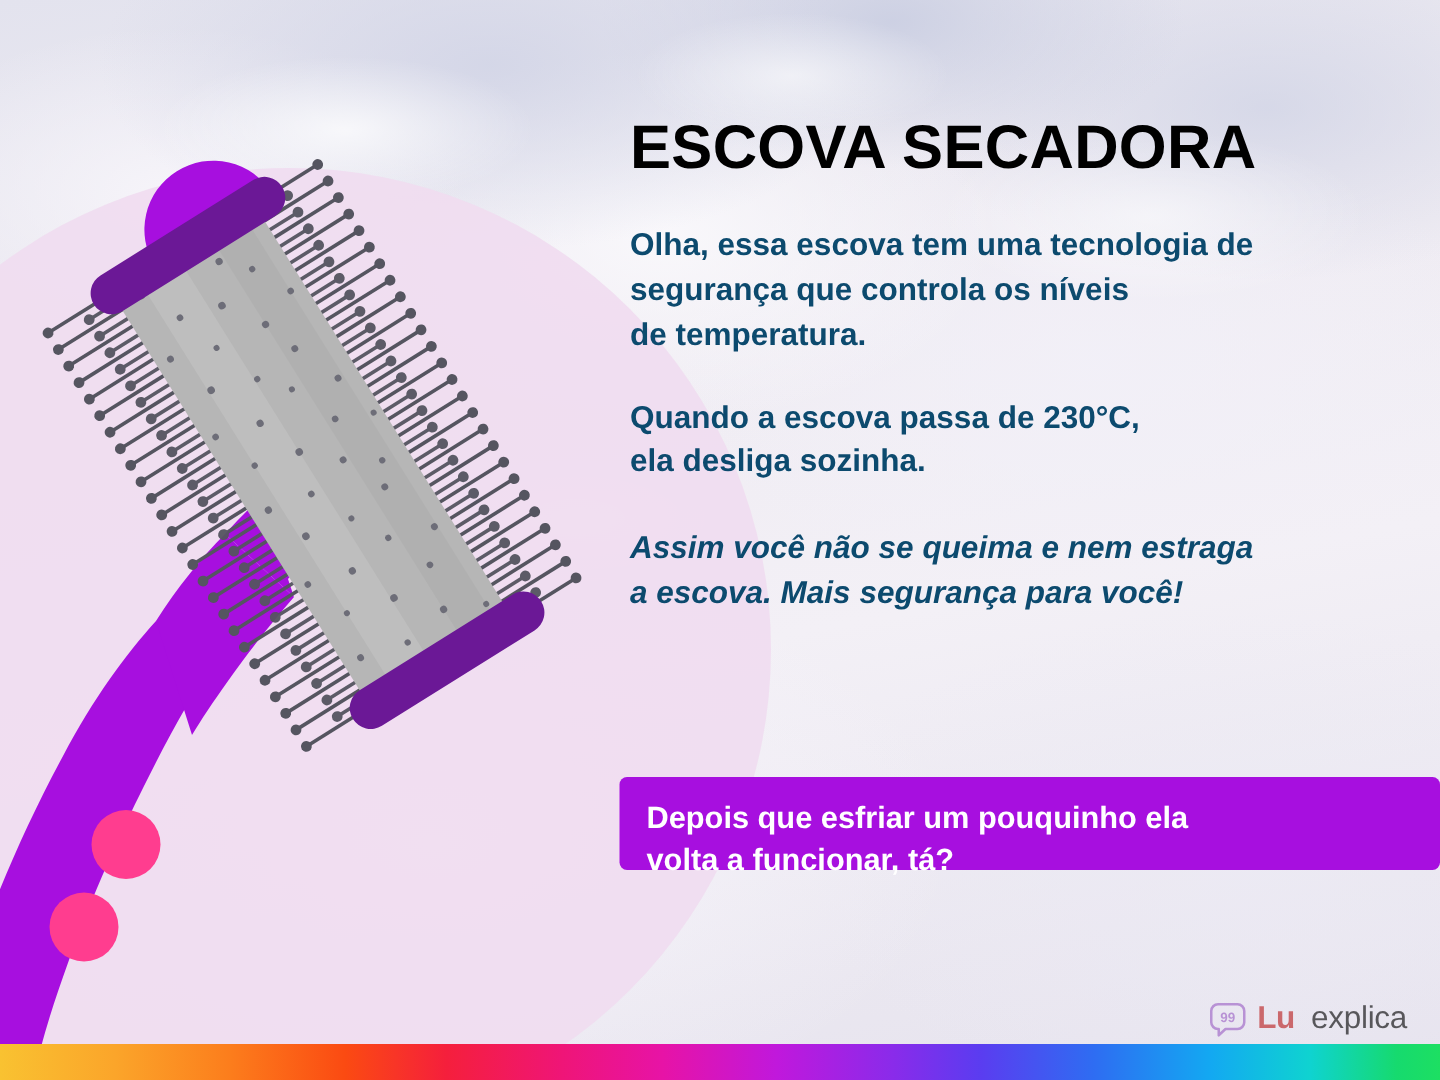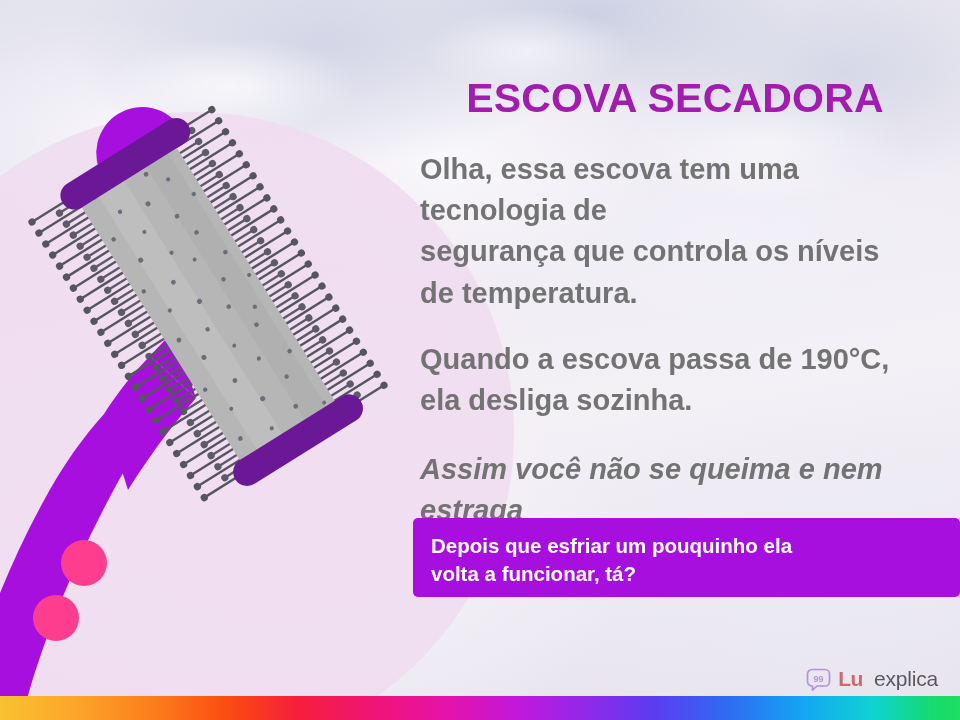--- a/index.html
+++ b/index.html
@@ -75,48 +75,47 @@
   .kicker {
     color: #ec2d8a;
     font-size: 30px;
     font-weight: bold;
     letter-spacing: 0.3px;
     line-height: 1.12;
     margin: 0;
   }
 
   .title {
-    color: #a21caf;
+    color: #000000;
     font-size: 41px;
     font-weight: bold;
     letter-spacing: 0.2px;
     line-height: 1.1;
     margin: 2px 0 0 0;
-    text-align: center;
   }
 
   .para {
-    color: #737373;
-    font-size: 29px;
+    color: #0c4a6e;
+    font-size: 21px;
     font-weight: bold;
     line-height: 1.42;
     margin: 0;
     white-space: pre-line;
   }
   .para-1 { margin-top: 28px; }
   .para-2 { margin-top: 25px; }
   .para-3 { margin-top: 28px; font-style: italic; }
 
   
   .callout {
     position: absolute;
     left: 413px;
     top: 518px;
     width: 547px;
-    height: 79px;
+    height: 62px;
     background: #a70fdf;
     border-radius: 5px;
     box-sizing: border-box;
     padding: 14px 0 0 18px;
   }
   .callout-text {
     color: #ffffff;
     font-size: 20.5px;
     font-weight: bold;
     line-height: 1.36;
@@ -392,21 +391,21 @@
 
       <rect x="142" y="452" width="148" height="28" rx="14" fill="#6b1896"></rect>
     </g>
   </svg>
 
   <div class="text-col">
     <h1 class="title">ESCOVA SECADORA</h1>
     <p class="para para-1">Olha, essa escova tem uma tecnologia de
 segurança que controla os níveis
 de temperatura.</p>
-    <p class="para para-2">Quando a escova passa de 190°C,
+    <p class="para para-2">Quando a escova passa de 230°C,
 ela desliga sozinha.</p>
     <p class="para para-3">Assim você não se queima e nem estraga
 a escova. Mais segurança para você!</p>
   </div>
 
   <div class="callout">
     <p class="callout-text">Depois que esfriar um pouquinho ela
 volta a funcionar, tá?</p>
   </div>
 

